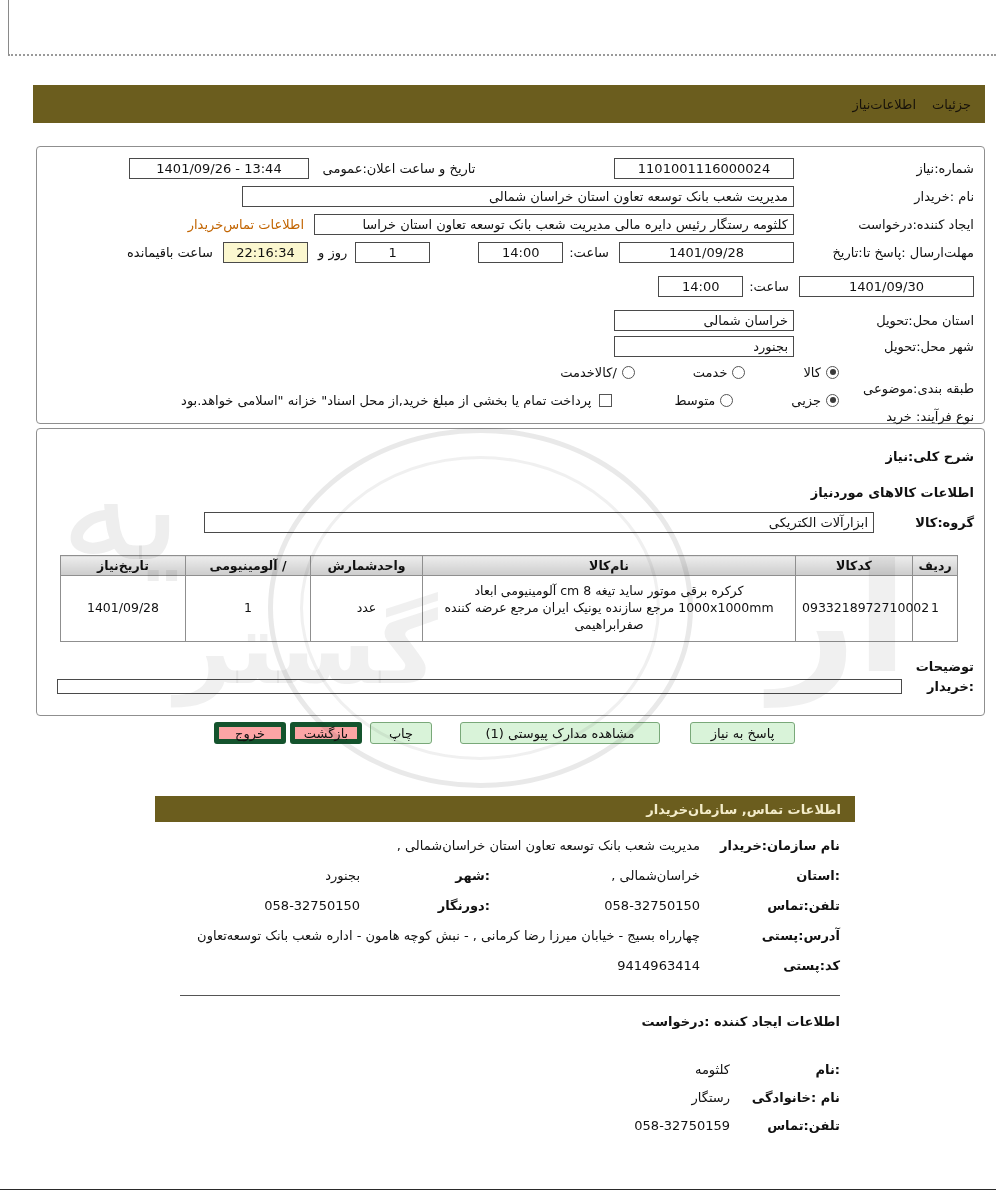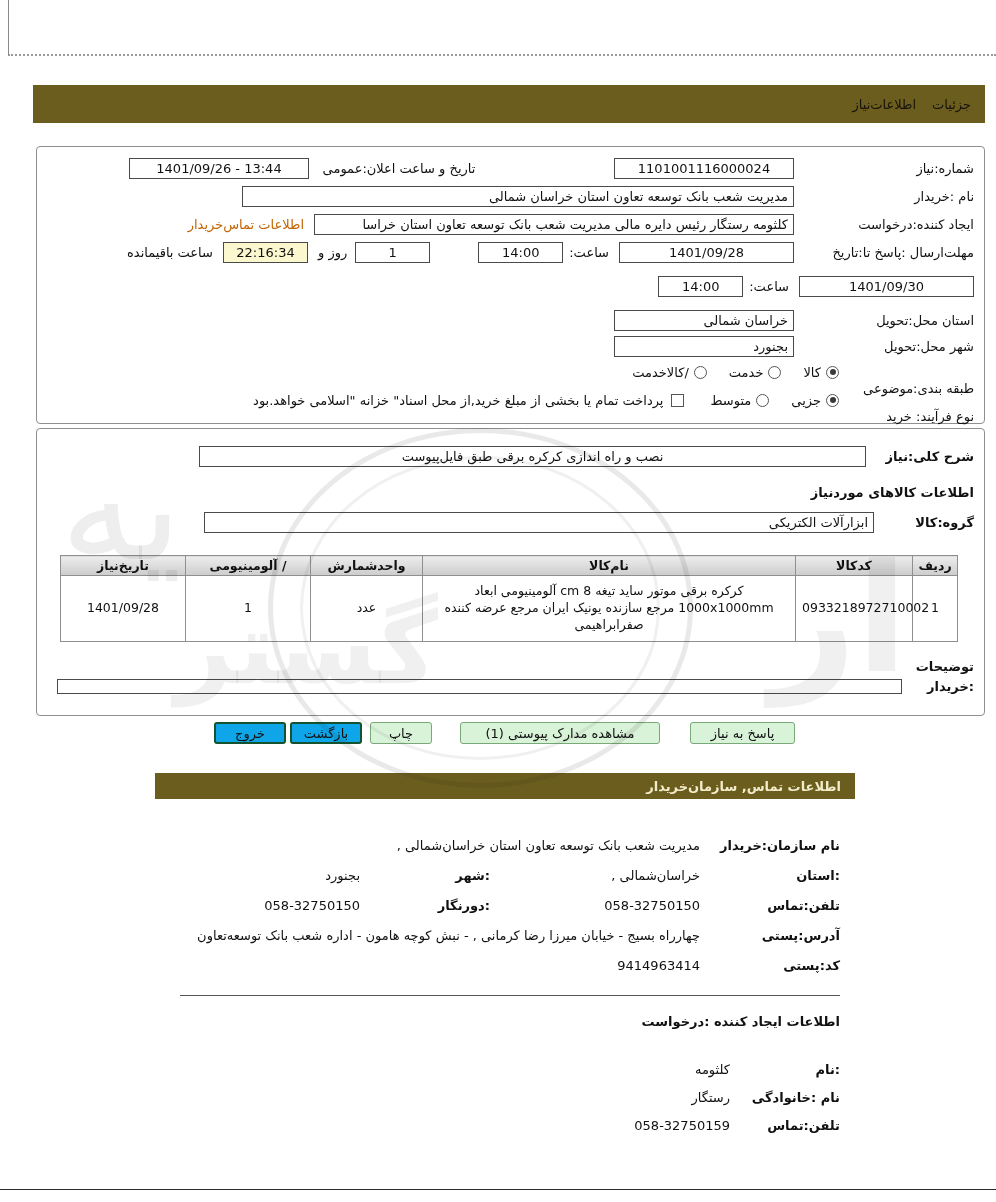--- a/index.html
+++ b/index.html
@@ -30,38 +30,38 @@
         align-items: center; padding: 0 5px; overflow: hidden; white-space: nowrap; flex-shrink: 0; }
   .cc { justify-content: center; }
   .thin { height: 15px; }
   .yellow { background: #fbf7cf; }
   .ltr { direction: ltr; }
   .link { color: #c26400; cursor: pointer; margin-right: 10px; white-space: nowrap; }
 
   .radio { width: 13px; height: 13px; flex: 0 0 13px; border: 1px solid #555;
            border-radius: 50%; background: #fff; position: relative; cursor: pointer; }
   .radio.sel::after { content: ""; position: absolute; inset: 2.5px; background: #3a3a3a; border-radius: 50%; }
-  .rlab { margin-right: 5px; white-space: nowrap; }
+  .rlab { margin-right: 5px; white-space: nowrap; margin-left: 36px; }
   .chk { width: 13px; height: 13px; flex: 0 0 13px; border: 1px solid #555; background: #fff;
          margin-left: 6px; cursor: pointer; }
 
   .gtable { position: absolute; top: 126px; right: 26px; width: 897px;
             border-collapse: collapse; table-layout: fixed; font-size: 12.5px; }
   .gtable th { background: linear-gradient(#ededed, #cccccc); border: 1px solid #8f8f8f;
                height: 16px; font-weight: bold; padding: 2px; }
   .gtable td { border: 1px solid #8f8f8f; background: #fff; text-align: center;
                vertical-align: middle; padding: 7px 6px; height: 52px; line-height: 1.35; }
 
   .btnrow { position: absolute; top: 722px; right: 201px; display: flex; align-items: center; }
   .btn { height: 22px; border-radius: 3px; display: flex; align-items: center; justify-content: center;
          cursor: pointer; padding: 0 4px; white-space: nowrap; flex-shrink: 0; }
   .btn.g { background: #d9f3d9; border: 1px solid #79a879; }
-  .btn.p { background: #0ea5e9; border: 2px solid #14532d; }
-
-  .chead { position: absolute; top: 773px; left: 155px; width: 700px; height: 26px;
+  .btn.p { background: #fca5a5; border: 5px solid #14532d; }
+
+  .chead { position: absolute; top: 796px; left: 155px; width: 700px; height: 26px;
            background: #6b5d1e; color: #f3ecca; font-weight: bold; display: flex;
            align-items: center; padding: 0 14px; }
   .cgrid { position: absolute; top: 830px; left: 155px; width: 700px; padding-right: 15px;
            display: grid; grid-template-columns: 110px 240px 110px auto;
            grid-auto-rows: 30px; align-items: center; direction: rtl; }
   .cl { font-weight: bold; white-space: nowrap; }
   .cv { padding-right: 30px; white-space: nowrap; }
   .cv2 { padding-right: 20px; white-space: nowrap; }
   .s3 { grid-column: span 3; }
 
@@ -174,21 +174,20 @@
       <span class="sp" style="width:26px"></span>
       <span class="chk"></span>
       <span style="margin-right:2px;white-space:nowrap">پرداخت تمام یا بخشی از مبلغ خرید,از محل اسناد" خزانه "اسلامی خواهد.بود</span>
     </div>
   </div>
 
   <div class="panel p2">
 
     <div class="frow" style="top:16px">
       <span class="lab b" style="flex:0 0 108px;width:108px">شرح کلی:نیاز</span>
-      <div class="tb cc" style="width:667px">نصب و راه اندازی کرکره برقی طبق فایل‌پیوست</div>
     </div>
 
     <div class="frow" style="top:52px">
       <span class="b">اطلاعات کالاهای موردنیاز</span>
     </div>
 
     <div class="frow" style="top:82px">
       <span class="lab b" style="flex:0 0 100px;width:100px">گروه:کالا</span>
       <div class="tb" style="width:670px">ابزارآلات الکتریکی</div>
     </div>

